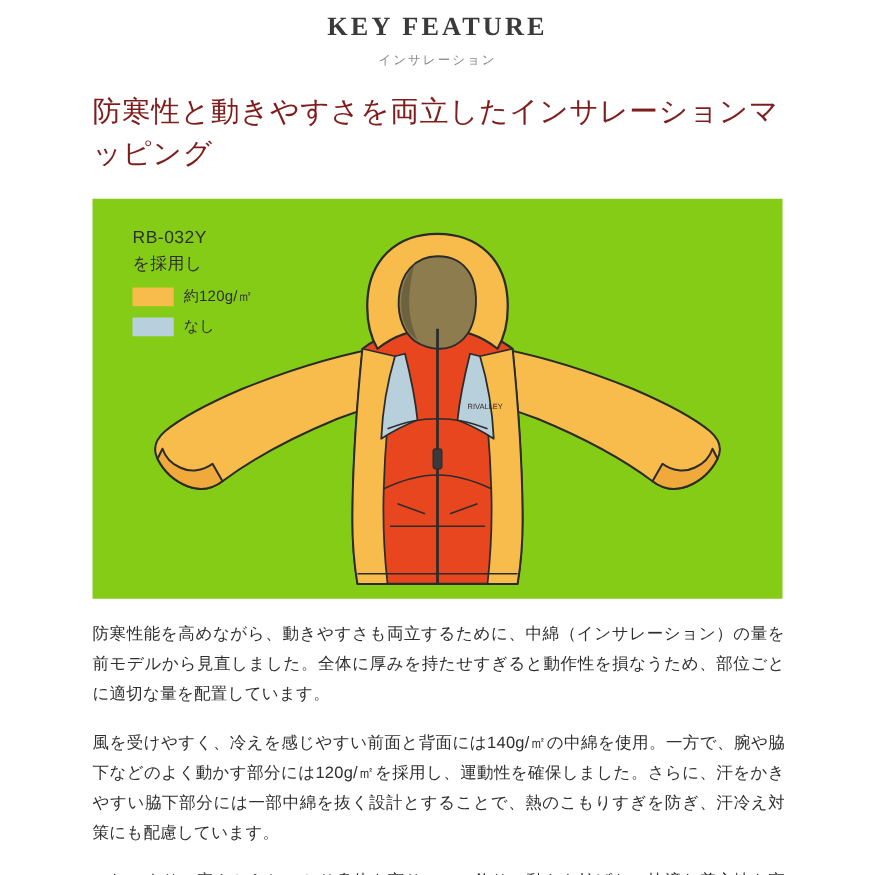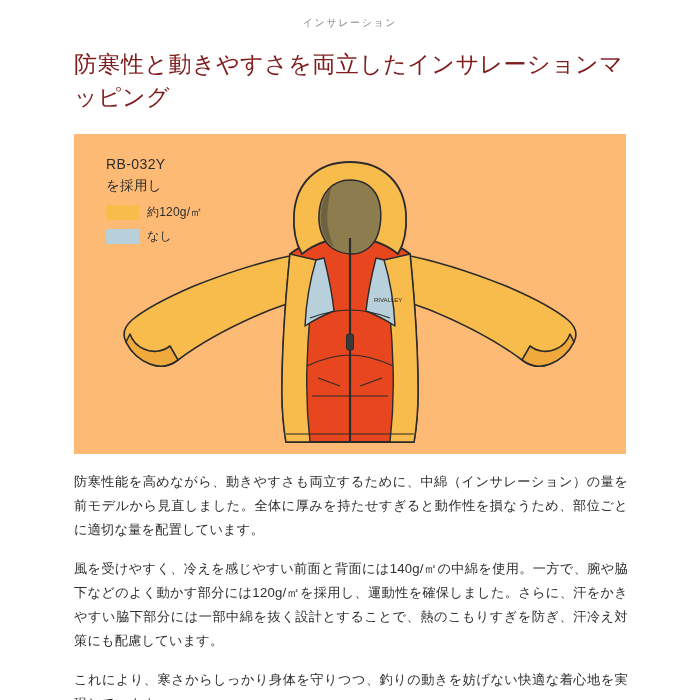--- a/index.html
+++ b/index.html
@@ -48,21 +48,21 @@
     letter-spacing: 0.5px;
     color: #7f1d1d;
     font-weight: normal;
   }
   
   .figure {
     position: relative;
     margin: 19px auto 0 auto;
     width: 552px;
     height: 320px;
-    background: #fdba74;
+    background: #84cc16;
   }
   .legend {
     position: absolute;
     left: 32px;
     top: 22px;
     width: 180px;
   }
   .legend-model {
     font-size: 14px;
     color: #2e2e2e;
@@ -112,20 +112,21 @@
     color: #2f2f2f;
     text-align: justify;
   }
 </style>
 </head>
 <body>
 
 <div class="page">
 
   <div class="header">
+    <div class="header-title">KEY FEATURE</div>
     <div class="header-sub">インサレーション</div>
   </div>
 
   <h1 class="heading">防寒性と動きやすさを両立したインサレーションマッピング</h1>
 
   <div class="figure">
 
     <div class="jacket-wrap">
       <svg viewBox="0 0 552 320" width="552" height="320" xmlns="http://www.w3.org/2000/svg">
 

